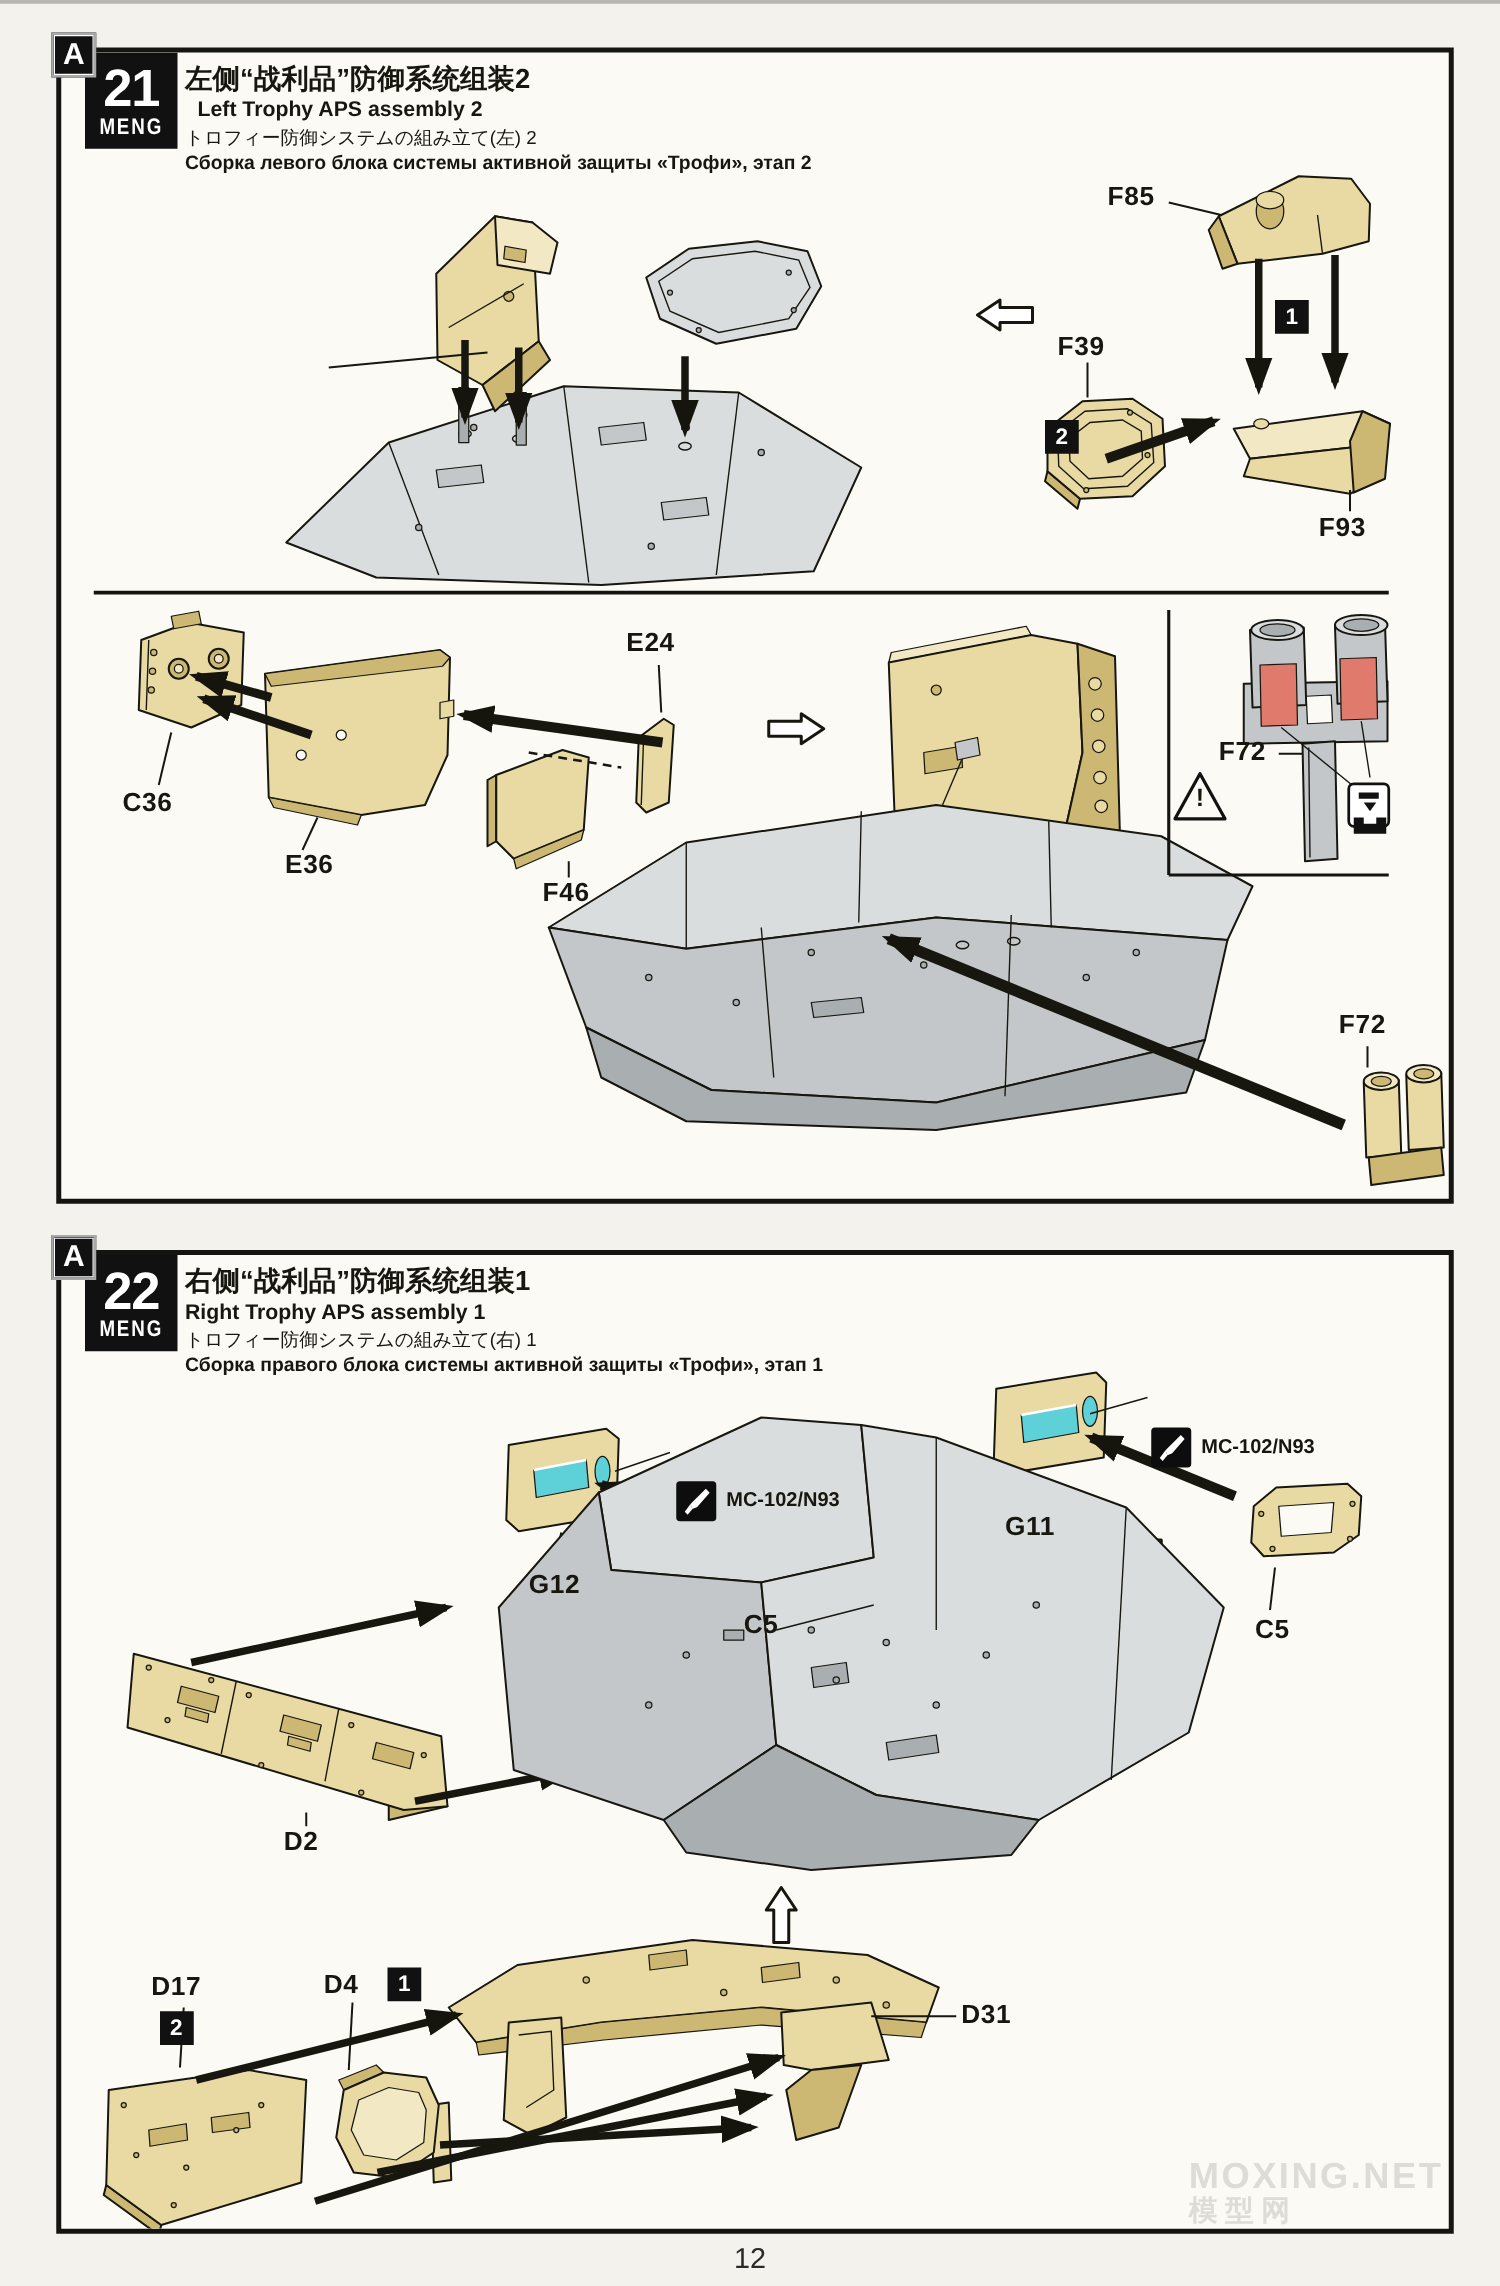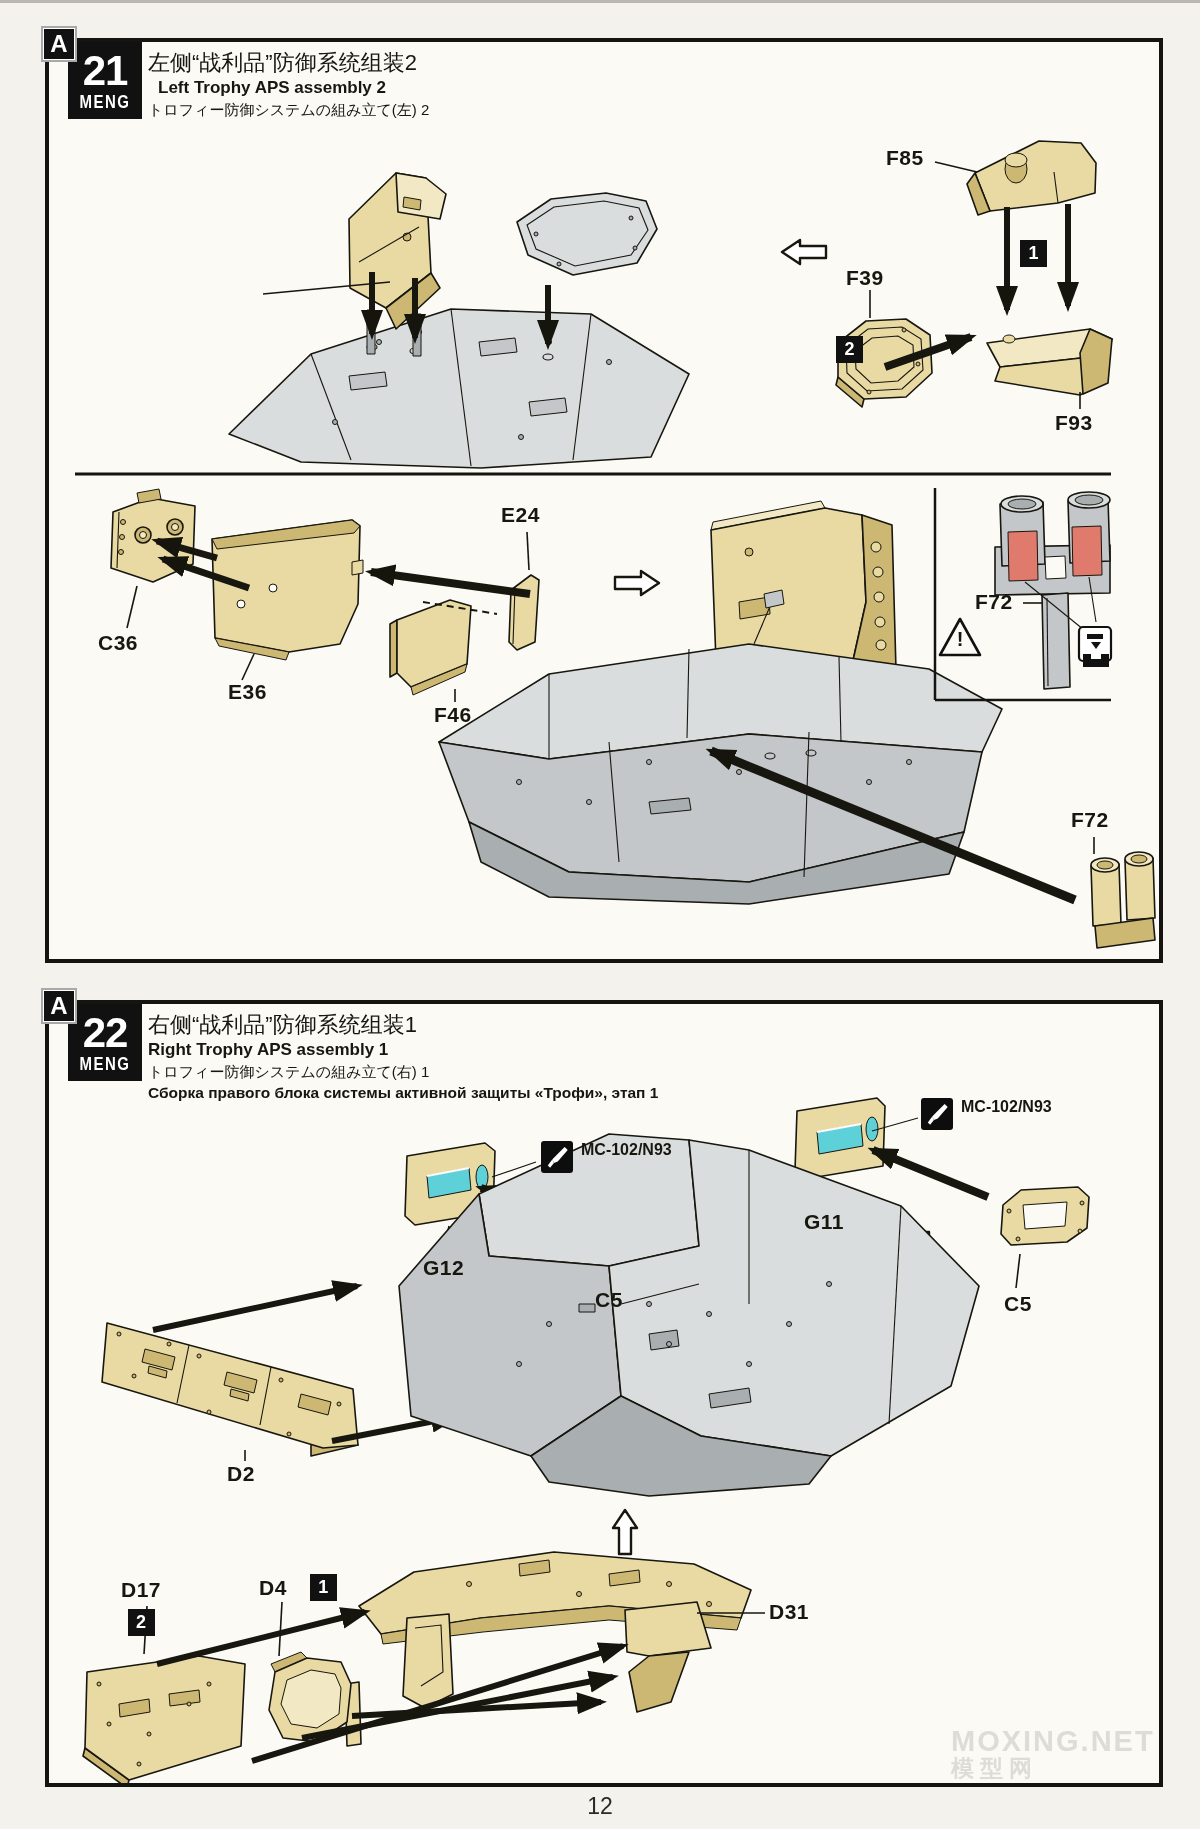--- a/index.html
+++ b/index.html
@@ -17,33 +17,33 @@
   #panel21{top:38px;height:917px;}
   #panel22{top:1000px;height:779px;}
   .abs{position:absolute;}
   .corner-a{position:absolute;width:32px;height:32px;background:#111;border:2px solid #a9a9a9;
             color:#fff;font-weight:bold;font-size:24px;display:flex;align-items:center;justify-content:center;
             z-index:30;box-shadow:inset 0 0 0 1px #fff;}
   .stepbox{position:absolute;left:19px;top:0px;width:74px;height:77px;background:#111;color:#fff;
            display:flex;flex-direction:column;align-items:center;justify-content:center;z-index:5;}
   .stepnum{font-size:42px;font-weight:900;line-height:40px;letter-spacing:-1px;}
   .brand{font-size:15px;font-weight:900;letter-spacing:1.5px;transform:scaleY(1.2);margin-top:2px;}
-  .t-zh{font-size:22px;font-weight:normal;}
+  .t-zh{font-size:22px;font-weight:bold;}
   .t-en{font-size:17px;font-weight:bold;}
   .t-ja{font-size:15px;}
   .t-ru{font-size:15.5px;font-weight:bold;}
   .plabel{font-size:21px;font-weight:bold;letter-spacing:0.5px;z-index:10;}
   .badge{width:27px;height:27px;background:#111;color:#fff;font-size:18px;font-weight:bold;
          display:flex;align-items:center;justify-content:center;z-index:10;}
   .callout{line-height:1.22;z-index:10;}
   .c-zh{font-size:15px;font-weight:bold;}
   .c-en{font-size:13.5px;font-weight:bold;}
   .c-ja{font-size:12.5px;}
   .c-ru{font-size:12.5px;font-weight:bold;}
-  .paintrow{display:flex;gap:8px;z-index:10;}
+  .paintrow{display:flex;align-items:center;gap:8px;z-index:10;margin-top:44px;}
   .painticon{width:32px;height:32px;background:#0d0d0d;border-radius:3px;flex:0 0 auto;
              display:flex;align-items:center;justify-content:center;}
   .paintcode{font-size:16px;font-weight:bold;}
   .warn{width:46px;height:42px;z-index:10;}
   .warn svg{position:absolute;left:0;top:0;}
   .warn span{position:absolute;left:0;top:12px;width:46px;text-align:center;
              font-size:20px;font-weight:bold;}
   .labelrow{display:flex;align-items:center;gap:7px;z-index:10;position:absolute;}
   .watermark{z-index:9;color:#dddcd6;font-weight:bold;line-height:1.05;letter-spacing:2px;}
   .wm1{font-size:29px;} .wm2{font-size:23px;letter-spacing:6px;}
@@ -285,20 +285,21 @@
     </g>
   </svg>
 
   <div class="stepbox">
     <div class="stepnum">21</div>
     <div class="brand">MENG</div>
   </div>
   <div class="abs t-zh" style="left:99px;top:6px;">左侧“战利品”防御系统组装2</div>
   <div class="abs t-en" style="left:99px;top:36px;margin-left:10px;">Left Trophy APS assembly 2</div>
   <div class="abs t-ja" style="left:99px;top:59px;">トロフィー防御システムの組み立て(左) 2</div>
+  <div class="abs t-ru" style="left:99px;top:80px;">Сборка левого блока системы активной защиты «Трофи», этап 2</div>
 
 
   <div class="abs plabel" style="left:837px;top:104px;">F85</div>
   <div class="abs plabel" style="left:797px;top:224px;">F39</div>
   <div class="abs plabel" style="left:1006px;top:369px;">F93</div>
   <div class="abs badge" style="left:971px;top:198px;">1</div>
   <div class="abs badge" style="left:787px;top:294px;">2</div>
   <div class="abs plabel" style="left:49px;top:589px;">C36</div>
   <div class="abs plabel" style="left:179px;top:638px;">E36</div>
   <div class="abs plabel" style="left:385px;top:661px;">F46</div>

